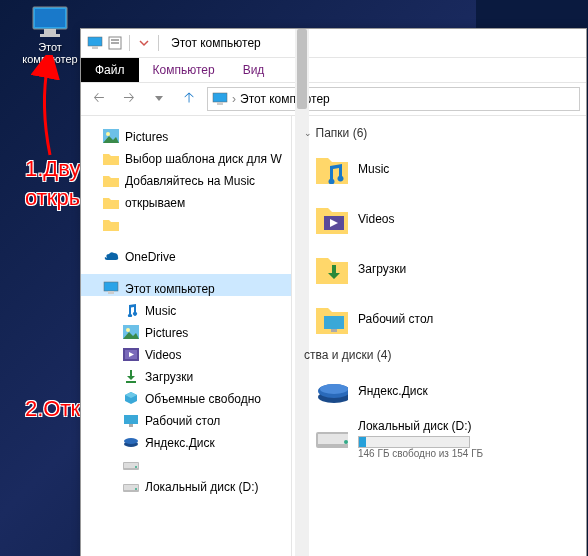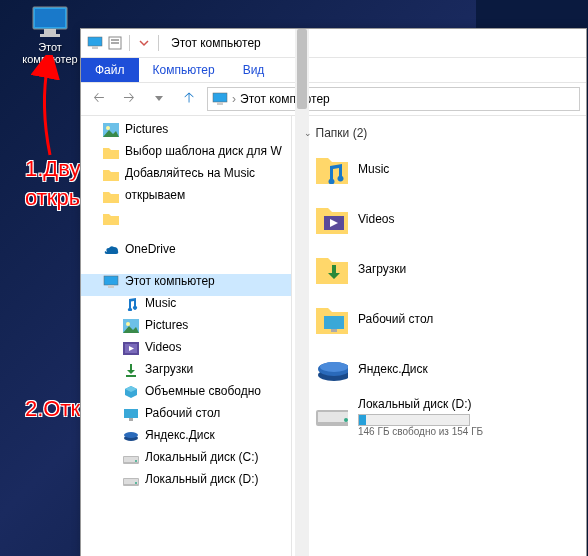--- a/index.html
+++ b/index.html
@@ -11,30 +11,30 @@
 .arrow2{position:absolute;top:410px;left:170px;pointer-events:none}
 .annotation{position:absolute;color:#ff0000;font-size:22px;font-weight:400;font-family:Arial,sans-serif;text-shadow:1px 1px 0 #fff,-1px -1px 0 #fff,1px -1px 0 #fff,-1px 1px 0 #fff;line-height:1.3;pointer-events:none}
 .ann1{top:155px;left:25px;width:360px}
 .ann2{top:395px;left:25px}
 .explorer{position:absolute;top:28px;left:80px;width:505px;height:528px;background:#fff;border:1px solid #999;box-shadow:2px 2px 10px rgba(0,0,0,.3)}
 .titlebar{height:28px;background:#fff;border-bottom:1px solid #e5e5e5;display:flex;align-items:center;padding:0 6px;gap:4px}
 .titlebar .tb-icon{width:16px;height:16px;display:inline-flex;align-items:center;justify-content:center}
 .titlebar .sep{width:1px;height:16px;background:#ccc;margin:0 2px}
 .titlebar .title-text{margin-left:6px;font-size:12px;color:#000}
 .ribbon-tabs{height:24px;display:flex;align-items:stretch;border-bottom:1px solid #e5e5e5}
-.ribbon-tab{padding:0 14px;display:flex;align-items:center;font-size:12px;color:#1d4ed8;cursor:pointer}
-.ribbon-tab.file{background:#1d4ed8;color:#fff}
+.ribbon-tab{padding:0 14px;display:flex;align-items:center;font-size:12px;color:#701a75;cursor:pointer}
+.ribbon-tab.file{background:#000000;color:#fff}
 .addressbar{height:32px;display:flex;align-items:center;padding:0 6px;gap:6px;border-bottom:1px solid #e5e5e5}
 .nav-btn{width:24px;height:24px;display:flex;align-items:center;justify-content:center;color:#888;font-size:14px;cursor:pointer}
 .nav-btn.enabled{color:#1979ca}
 .crumb-box{flex:1;height:22px;border:1px solid #ccc;display:flex;align-items:center;padding:0 4px;gap:4px;font-size:12px}
 .crumb-box .sep{color:#888}
 .body{display:flex;height:calc(100% - 28px - 24px - 32px)}
 .tree{width:210px;border-right:1px solid #e5e5e5;padding:6px 0;overflow:hidden}
-.tree-item{height:22px;display:flex;align-items:flex-start;padding-left:22px;gap:6px;font-size:12px;color:#000;cursor:pointer;white-space:nowrap}
+.tree-item{height:22px;display:flex;align-items:flex-end;padding-left:22px;gap:6px;font-size:12px;color:#000;cursor:pointer;white-space:nowrap}
 .tree-item.indent{padding-left:42px}
 .tree-item.selected{background:#cce8ff}
 .tree-item .ti-icon{width:16px;height:16px;display:inline-flex;align-items:center;justify-content:center;flex-shrink:0}
 .tree-item .label{overflow:hidden;text-overflow:ellipsis}
 .tree-spacer{height:10px}
 .content{flex:1;padding:6px 0 0 6px;position:relative;overflow:hidden}
 .scrollbar{position:absolute;left:214px;top:0;width:14px;height:100%;background:#f0f0f0}
 .scroll-thumb{position:absolute;left:2px;width:10px;top:0;height:80px;background:#c0c0c0;border-radius:2px}
 .section-header{font-size:12px;color:#333;padding:4px 0 4px 6px;display:flex;align-items:center;gap:4px}
 .section-header .chev{color:#666;font-size:9px}
@@ -262,42 +262,41 @@
             <span class="label">Яндекс.Диск</span>
           </div>
         <div class="tree-item indent">
             <span class="ti-icon">
               <svg width="16" height="12">
                 <rect x="0" y="4" width="16" height="8" fill="#bbb" rx="1"></rect>
                 <rect x="1" y="5" width="14" height="5" fill="#ddd"></rect>
                 <circle cx="13" cy="9" r="1" fill="#3a8"></circle>
               </svg>
             </span>
-            <span class="label">Локальный диск (C:)</span>
           </div>
         <div class="tree-item indent">
             <span class="ti-icon">
               <svg width="16" height="12">
                 <rect x="0" y="4" width="16" height="8" fill="#bbb" rx="1"></rect>
                 <rect x="1" y="5" width="14" height="5" fill="#ddd"></rect>
                 <circle cx="13" cy="9" r="1" fill="#3a8"></circle>
               </svg>
             </span>
             <span class="label">Локальный диск (D:)</span>
           </div>
       </div>
 
       <div class="scrollbar">
           <div class="scroll-thumb"></div>
         </div>
 
       <div class="content">
         <div class="section-header">
             <span class="chev">⌄</span>
-            <span>Папки (2)</span>
+            <span>Папки (6)</span>
           </div>
 
         <div class="item-row">
           <span class="big-icon">
               <svg width="36" height="30">
                 <path d="M0 4 L12 4 L16 8 L36 8 L36 30 L0 30 z" fill="#ffd76a"></path>
                 <path d="M14 12 L26 10 L26 22 A3 3 0 1 1 23 22 L23 14 L17 15 L17 25 A3 3 0 1 1 14 25 z" fill="#1979ca"></path>
               </svg>
             </span>
           <span class="txt">Music</span>
@@ -328,20 +327,23 @@
           <span class="big-icon">
               <svg width="36" height="30">
                 <path d="M0 4 L12 4 L16 8 L36 8 L36 30 L0 30 z" fill="#ffd76a"></path>
                 <rect x="8" y="12" width="20" height="13" fill="#3aa8d8"></rect>
                 <rect x="15" y="25" width="6" height="3" fill="#aaa"></rect>
               </svg>
             </span>
           <span class="txt">Рабочий стол</span>
         </div>
 
+        <div class="section-header">
+            <span>ства и диски (4)</span>
+          </div>
 
         <div class="item-row">
           <span class="big-icon">
               <svg width="36" height="28">
                 <ellipse cx="18" cy="20" rx="16" ry="6" fill="#1a4a8a"></ellipse>
                 <ellipse cx="18" cy="14" rx="16" ry="7" fill="#2a6aba"></ellipse>
                 <ellipse cx="18" cy="12" rx="14" ry="5" fill="#4a8ada"></ellipse>
               </svg>
             </span>
           <span class="txt">Яндекс.Диск</span>

